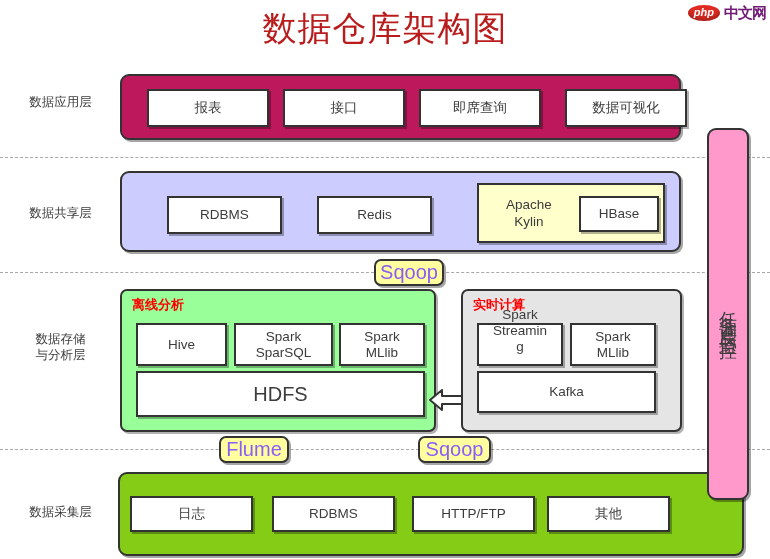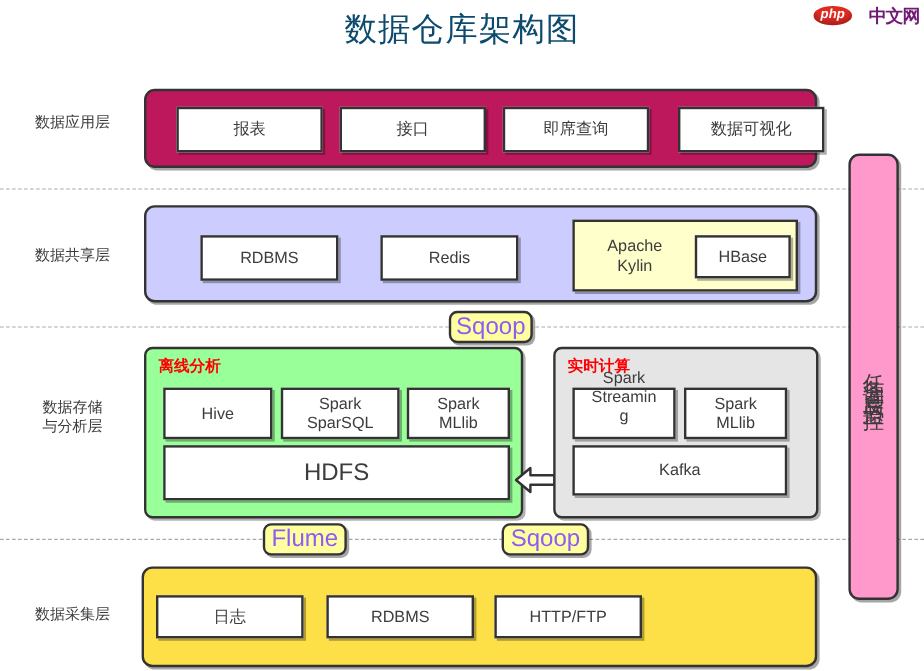--- a/index.html
+++ b/index.html
@@ -14,32 +14,32 @@
     overflow: hidden;
     font-family: "Liberation Sans", "DejaVu Sans", sans-serif;
     color: #3a3a3a;
   }
   .abs { position: absolute; box-sizing: border-box; }
 
   
   #page-title {
     left: 0; top: 6px; width: 770px;
     text-align: center;
-    font-size: 27px;
-    color: #0c4a6e;
+    font-size: 34px;
+    color: #b91c1c;
     letter-spacing: 1px;
   }
 
   
   #logo {
     right: 4px; top: 2px;
     height: 22px;
     display: flex;
     align-items: center;
-    gap: 14px;
+    gap: 4px;
   }
   #logo .php-badge {
     background: #e02b22;
     color: #ffffff;
     font-size: 11px;
     font-weight: bold;
     font-style: italic;
     border-radius: 50%;
     padding: 1px 6px 2px 6px;
     line-height: 13px;
@@ -220,21 +220,22 @@
   </div>
 
   <div class="abs item" style="left:14px; top:80px; width:179px; height:42px;">Kafka</div>
 </div>
 
 <div class="abs badge" style="left:219px; top:436px; width:70px; height:27px;">Flume</div>
 <div class="abs badge" style="left:418px; top:436px; width:73px; height:27px;">Sqoop</div>
 
 <div class="abs layer-label" style="top:504px">数据采集层</div>
 
-<div class="abs layer-box" id="collection-layer" style="left:118px; top:472px; width:563px; height:84px; background:#fde047;">
+<div class="abs layer-box" id="collection-layer" style="left:118px; top:472px; width:626px; height:84px; background:#84cc16;">
   <div class="abs item" style="left:10px;  top:22px; width:123px; height:36px;">日志</div>
   <div class="abs item" style="left:152px; top:22px; width:123px; height:36px;">RDBMS</div>
   <div class="abs item" style="left:292px; top:22px; width:123px; height:36px;">HTTP/FTP</div>
+  <div class="abs item" style="left:427px; top:22px; width:123px; height:36px;">其他</div>
 </div>
 
 <div class="abs" id="schedule-bar" style="left:707px; top:128px; width:42px; height:372px;">
   <span class="vtext">任务调度与监控</span>
 </div>
 
 </body></html>

